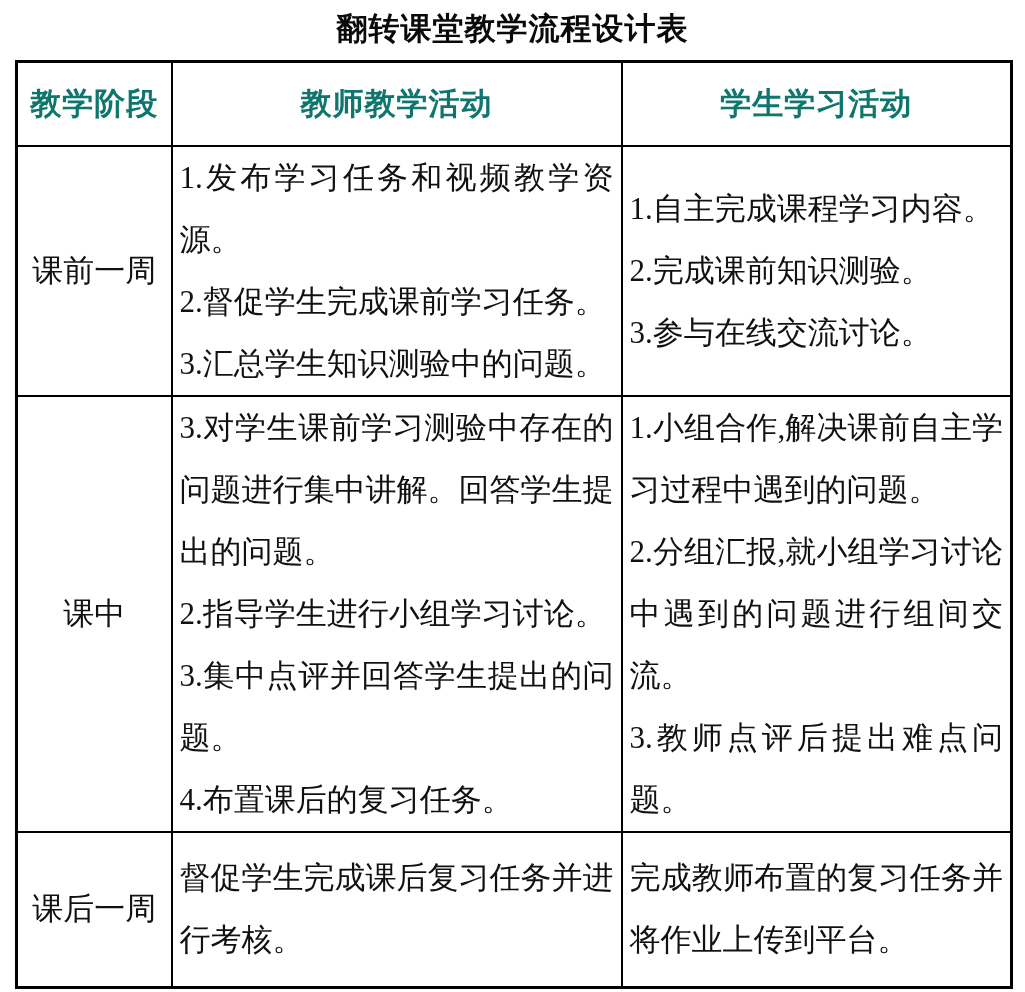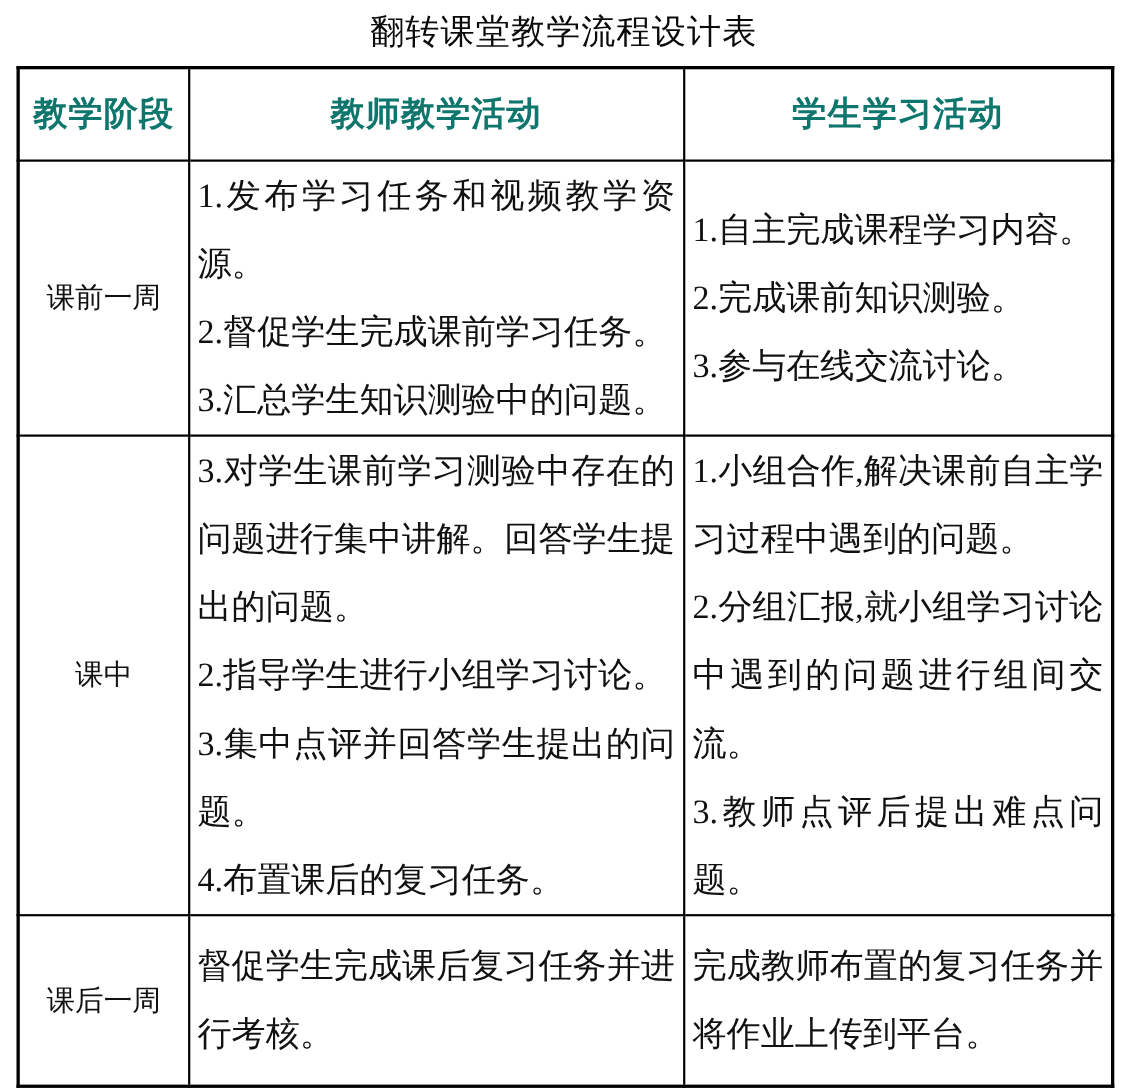--- a/index.html
+++ b/index.html
@@ -14,21 +14,21 @@
     color: #111111;
     box-sizing: border-box;
     overflow: hidden;
   }
   .doc-title {
     height: 58px;
     display: flex;
     align-items: center;
     justify-content: center;
     font-family: "Liberation Sans", "DejaVu Sans", sans-serif;
-    font-weight: normal;
+    font-weight: bold;
     font-size: 31px;
     letter-spacing: 1px;
     color: #0a0a0a;
   }
   table.flow-table {
     border-collapse: collapse;
     table-layout: fixed;
     width: 995px;
     margin: 2px 15px 0 15px;
     border: 3px solid #000000;
@@ -51,21 +51,21 @@
     font-family: "Liberation Sans", "DejaVu Sans", sans-serif;
     font-weight: bold;
     font-size: 31px;
     text-align: center;
     letter-spacing: 1px;
     color: #0f766e;
     background: #ffffff;
   }
   td.stage-cell {
     font-family: "Liberation Serif", "DejaVu Serif", serif;
-    font-size: 26px;
+    font-size: 31px;
     text-align: center;
     color: #111111;
   }
   td.acts-cell {
     font-family: "Liberation Serif", "DejaVu Serif", serif;
     font-size: 31px;
     line-height: 62px;
     padding: 0 7px;
     color: #111111;
   }

